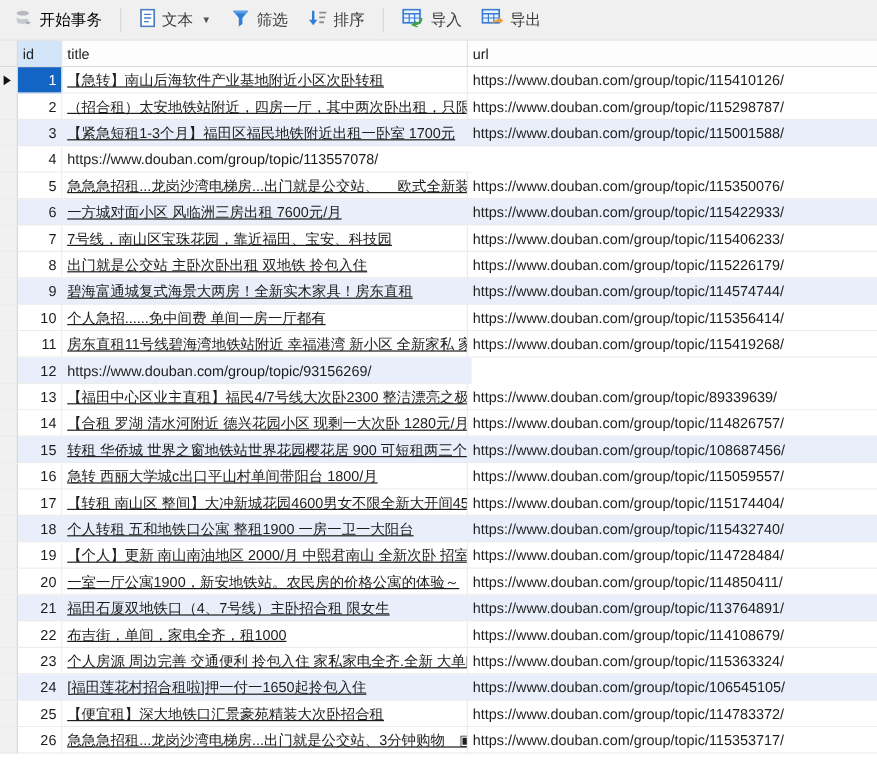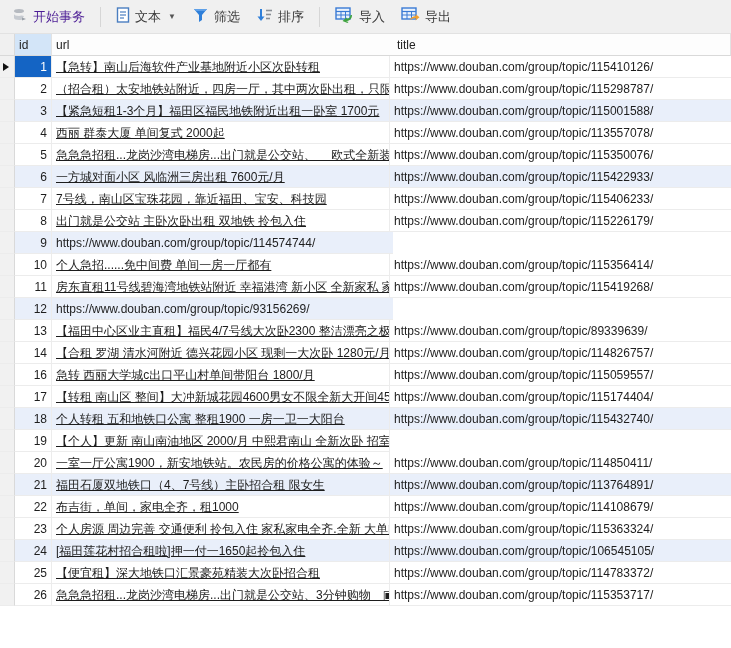--- a/index.html
+++ b/index.html
@@ -11,21 +11,21 @@
   
   .toolbar{
     height:34px;background:#f0f0f0;display:flex;align-items:center;
     padding:0 4px;border-bottom:1px solid #e2e2e2;box-sizing:border-box;
   }
   .tbtn{
     display:flex;align-items:center;gap:5px;padding:4px 7px;margin:0 1px;
     background:transparent;border:none;font-size:13px;color:#3a3a3a;
     font-family:inherit;cursor:default;white-space:nowrap;
   }
-  .tbtn.disabled{color:#4c1d95;}
+  .tbtn.disabled{color:#000000;}
   .tsep{width:1px;height:20px;background:#d6d6d6;margin:0 7px;}
   .caret{font-size:8px;color:#555;margin-left:2px;}
   .icn{display:block;}
   
   .grid{font-size:12px;color:#1d1d1d;}
   .hrow,.row{display:flex;height:22px;box-sizing:border-box;}
   .corner{
     width:15px;box-sizing:border-box;background:#f0f0f0;
     border-right:1px solid #d9d9d9;border-bottom:1px solid #d9d9d9;
   }
@@ -138,22 +138,22 @@
       </svg>
     </span>
     <span>导出</span>
   </button>
 </div>
 
 <div class="grid">
   <div class="hrow">
     <div class="corner"></div>
     <div class="hcell id">id</div>
+    <div class="hcell title">title</div>
     <div class="hcell url">url</div>
-    <div class="hcell title">title</div>
   </div>
   <div id="rows">
   <div class="row current">
     <div class="gutter">
           <span class="curmark"></span>
         </div>
     <div class="cell id sel">1</div>
     <div class="cell title">【急转】南山后海软件产业基地附近小区次卧转租</div>
     <div class="cell url">https://www.douban.com/group/topic/115410126/</div>
   </div>
@@ -168,21 +168,20 @@
   <div class="row alt">
     <div class="gutter"></div>
     <div class="cell id">3</div>
     <div class="cell title">【紧急短租1-3个月】福田区福民地铁附近出租一卧室 1700元</div>
     <div class="cell url">https://www.douban.com/group/topic/115001588/</div>
   </div>
 
   <div class="row">
     <div class="gutter"></div>
     <div class="cell id">4</div>
-    <div class="cell title">西丽  群泰大厦  单间复式 2000起</div>
     <div class="cell url">https://www.douban.com/group/topic/113557078/</div>
   </div>
 
   <div class="row">
     <div class="gutter"></div>
     <div class="cell id">5</div>
     <div class="cell title">急急急招租...龙岗沙湾电梯房...出门就是公交站、　 欧式全新装修</div>
     <div class="cell url">https://www.douban.com/group/topic/115350076/</div>
   </div>
 
@@ -203,20 +202,21 @@
   <div class="row">
     <div class="gutter"></div>
     <div class="cell id">8</div>
     <div class="cell title">出门就是公交站 主卧次卧出租 双地铁 拎包入住</div>
     <div class="cell url">https://www.douban.com/group/topic/115226179/</div>
   </div>
 
   <div class="row alt">
     <div class="gutter"></div>
     <div class="cell id">9</div>
+    <div class="cell title">碧海富通城复式海景大两房！全新实木家具！房东直租</div>
     <div class="cell url">https://www.douban.com/group/topic/114574744/</div>
   </div>
 
   <div class="row">
     <div class="gutter"></div>
     <div class="cell id">10</div>
     <div class="cell title">个人急招......免中间费  单间一房一厅都有</div>
     <div class="cell url">https://www.douban.com/group/topic/115356414/</div>
   </div>
 
@@ -240,20 +240,26 @@
     <div class="cell url">https://www.douban.com/group/topic/89339639/</div>
   </div>
 
   <div class="row">
     <div class="gutter"></div>
     <div class="cell id">14</div>
     <div class="cell title">【合租 罗湖 清水河附近 德兴花园小区 现剩一大次卧 1280元/月</div>
     <div class="cell url">https://www.douban.com/group/topic/114826757/</div>
   </div>
 
+  <div class="row alt">
+    <div class="gutter"></div>
+    <div class="cell id">15</div>
+    <div class="cell title">转租 华侨城 世界之窗地铁站世界花园樱花居 900 可短租两三个</div>
+    <div class="cell url">https://www.douban.com/group/topic/108687456/</div>
+  </div>
 
   <div class="row">
     <div class="gutter"></div>
     <div class="cell id">16</div>
     <div class="cell title">急转 西丽大学城c出口平山村单间带阳台 1800/月</div>
     <div class="cell url">https://www.douban.com/group/topic/115059557/</div>
   </div>
 
   <div class="row">
     <div class="gutter"></div>
@@ -266,20 +272,21 @@
     <div class="gutter"></div>
     <div class="cell id">18</div>
     <div class="cell title">个人转租 五和地铁口公寓 整租1900 一房一卫一大阳台</div>
     <div class="cell url">https://www.douban.com/group/topic/115432740/</div>
   </div>
 
   <div class="row">
     <div class="gutter"></div>
     <div class="cell id">19</div>
     <div class="cell title">【个人】更新 南山南油地区 2000/月 中熙君南山 全新次卧 招室</div>
+    <div class="cell url">https://www.douban.com/group/topic/114728484/</div>
   </div>
 
   <div class="row">
     <div class="gutter"></div>
     <div class="cell id">20</div>
     <div class="cell title">一室一厅公寓1900，新安地铁站。农民房的价格公寓的体验～</div>
     <div class="cell url">https://www.douban.com/group/topic/114850411/</div>
   </div>
 
   <div class="row alt">

